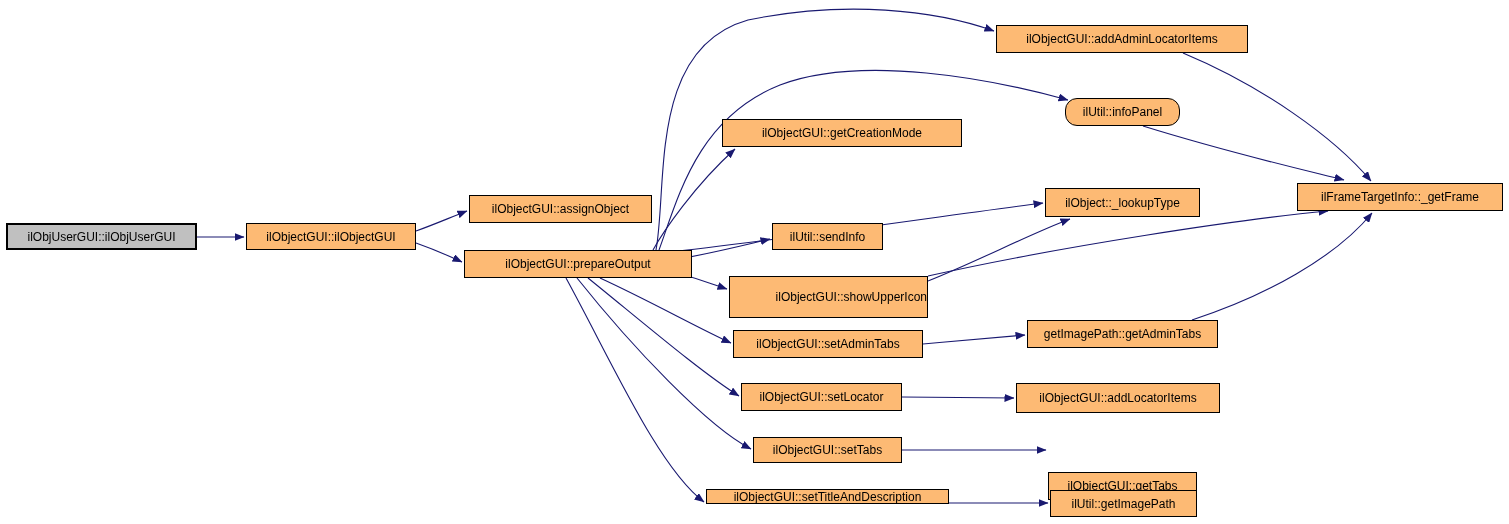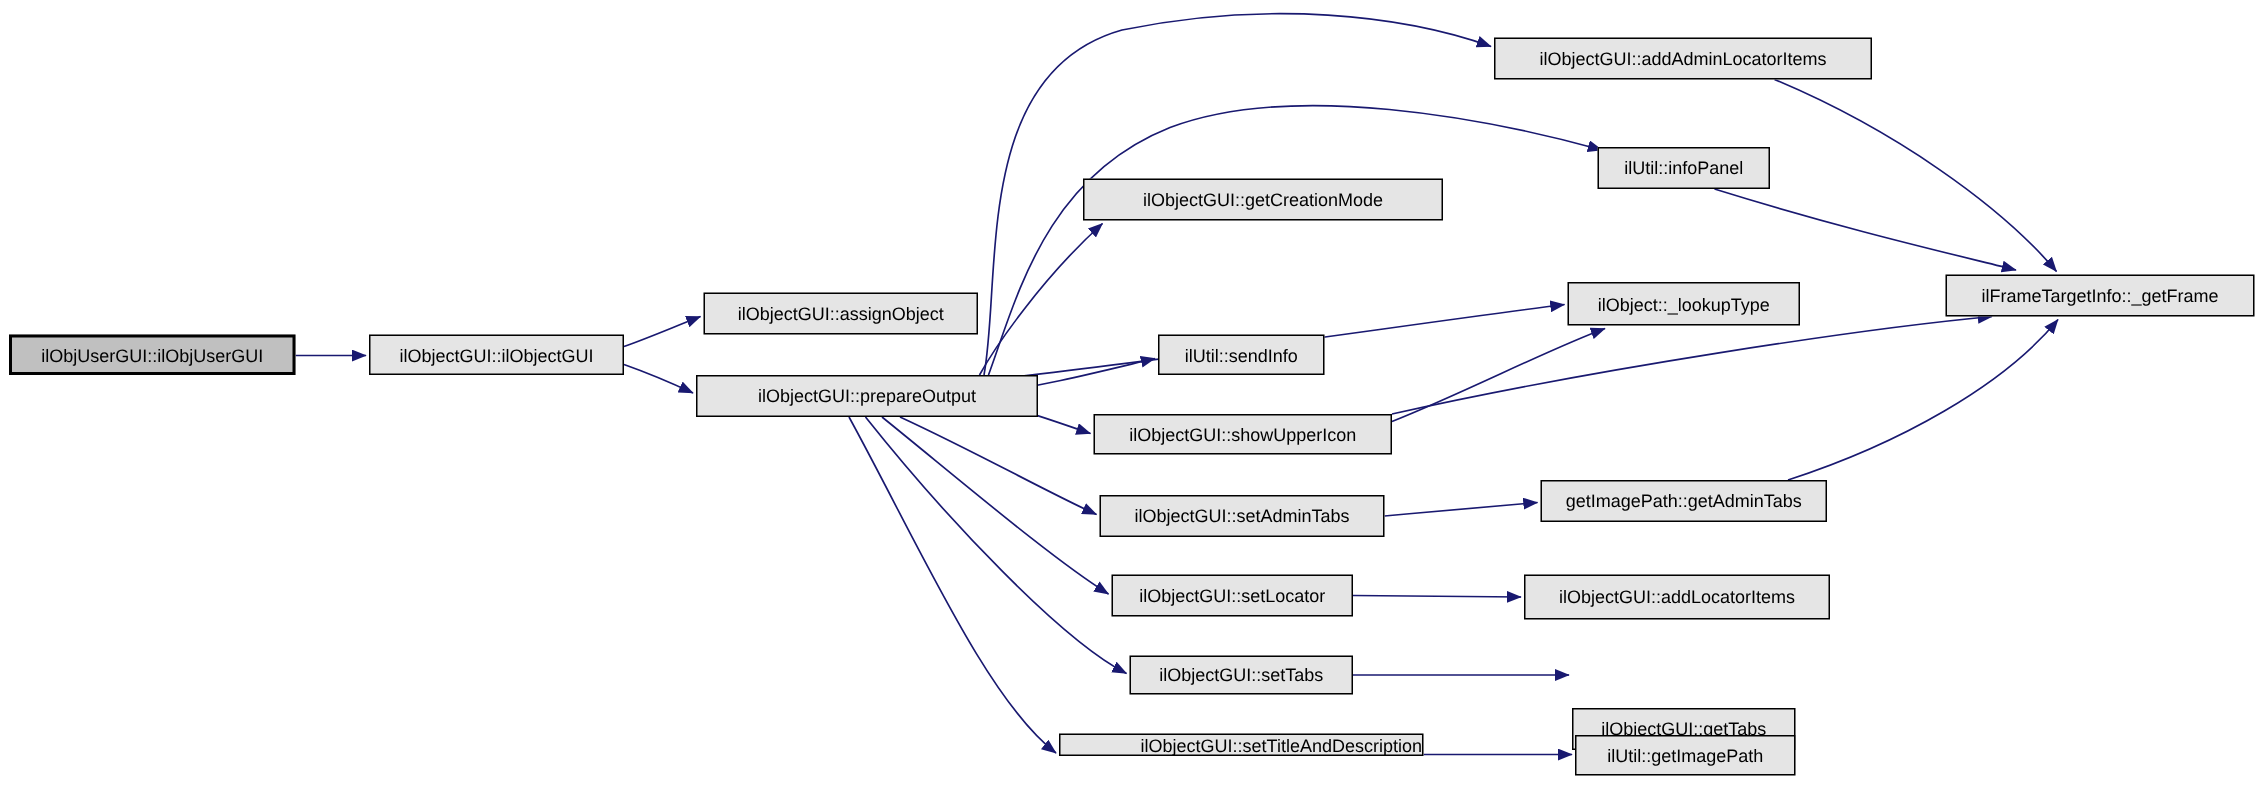--- a/index.html
+++ b/index.html
@@ -7,21 +7,21 @@
     position:relative;
     width:1509px;height:524px;
     background:#ffffff;
     font-family:"Liberation Sans","DejaVu Sans",sans-serif;
     overflow:hidden;
   }
   #edge-layer{position:absolute;left:0;top:0;width:1509px;height:524px;}
   .node{
     position:absolute;
     box-sizing:border-box;
-    background:#e5e5e5;
+    background:#fdba74;
     border:1px solid #000000;
     display:flex;align-items:center;justify-content:center;
     font-size:12px;color:#000000;white-space:nowrap;
     cursor:pointer;
   }
   .node.highlighted{background:#c0c0c0;border-width:2px;}
   .node span{pointer-events:none;}
 </style>
 </head>
 <body>
@@ -67,56 +67,56 @@
       </div>
       <div class="node" style="left: 469px; top: 195px; width: 183px; height: 28px;">
         <span>ilObjectGUI::assignObject</span>
       </div>
       <div class="node" style="left: 464px; top: 250px; width: 228px; height: 28px;">
         <span>ilObjectGUI::prepareOutput</span>
       </div>
       <div class="node" style="left: 996px; top: 25px; width: 252px; height: 28px;">
         <span>ilObjectGUI::addAdminLocatorItems</span>
       </div>
-      <div class="node" style="left: 1065px; top: 98px; width: 115px; height: 28px;">
+      <div class="node" style="left: 1065px; top: 98px; width: 115px; height: 28px; border-radius: 12px;">
         <span>ilUtil::infoPanel</span>
       </div>
       <div class="node" style="left: 722px; top: 119px; width: 240px; height: 28px;">
         <span>ilObjectGUI::getCreationMode</span>
       </div>
       <div class="node" style="left: 1045px; top: 188px; width: 155px; height: 29px;">
         <span>ilObject::_lookupType</span>
       </div>
       <div class="node" style="left: 1297px; top: 183px; width: 206px; height: 28px;">
         <span>ilFrameTargetInfo::_getFrame</span>
       </div>
       <div class="node" style="left: 772px; top: 223px; width: 111px; height: 27px;">
         <span>ilUtil::sendInfo</span>
       </div>
-      <div class="node" style="left: 729px; top: 276px; width: 199px; height: 27px;">
+      <div class="node" style="left: 729px; top: 276px; width: 199px; height: 42px; justify-content: flex-end;">
         <span>ilObjectGUI::showUpperIcon</span>
       </div>
       <div class="node" style="left: 733px; top: 330px; width: 190px; height: 28px;">
         <span>ilObjectGUI::setAdminTabs</span>
       </div>
       <div class="node" style="left: 1027px; top: 320px; width: 191px; height: 28px;">
         <span>getImagePath::getAdminTabs</span>
       </div>
       <div class="node" style="left: 741px; top: 383px; width: 161px; height: 28px;">
         <span>ilObjectGUI::setLocator</span>
       </div>
       <div class="node" style="left: 1016px; top: 383px; width: 204px; height: 30px;">
         <span>ilObjectGUI::addLocatorItems</span>
       </div>
       <div class="node" style="left: 753px; top: 437px; width: 149px; height: 26px;">
         <span>ilObjectGUI::setTabs</span>
       </div>
       <div class="node" style="left: 1048px; top: 436px; width: 149px; height: 28px; margin-top: 36px;">
         <span>ilObjectGUI::getTabs</span>
       </div>
-      <div class="node" style="left: 706px; top: 489px; width: 243px; height: 15px; justify-content: flex-end;">
+      <div class="node" style="left: 706px; top: 489px; width: 243px; height: 15px;">
         <span>ilObjectGUI::setTitleAndDescription</span>
       </div>
       <div class="node" style="left: 1050px; top: 490px; width: 147px; height: 27px;">
         <span>ilUtil::getImagePath</span>
       </div>
     </div>
 </div>
 
 </body></html>

